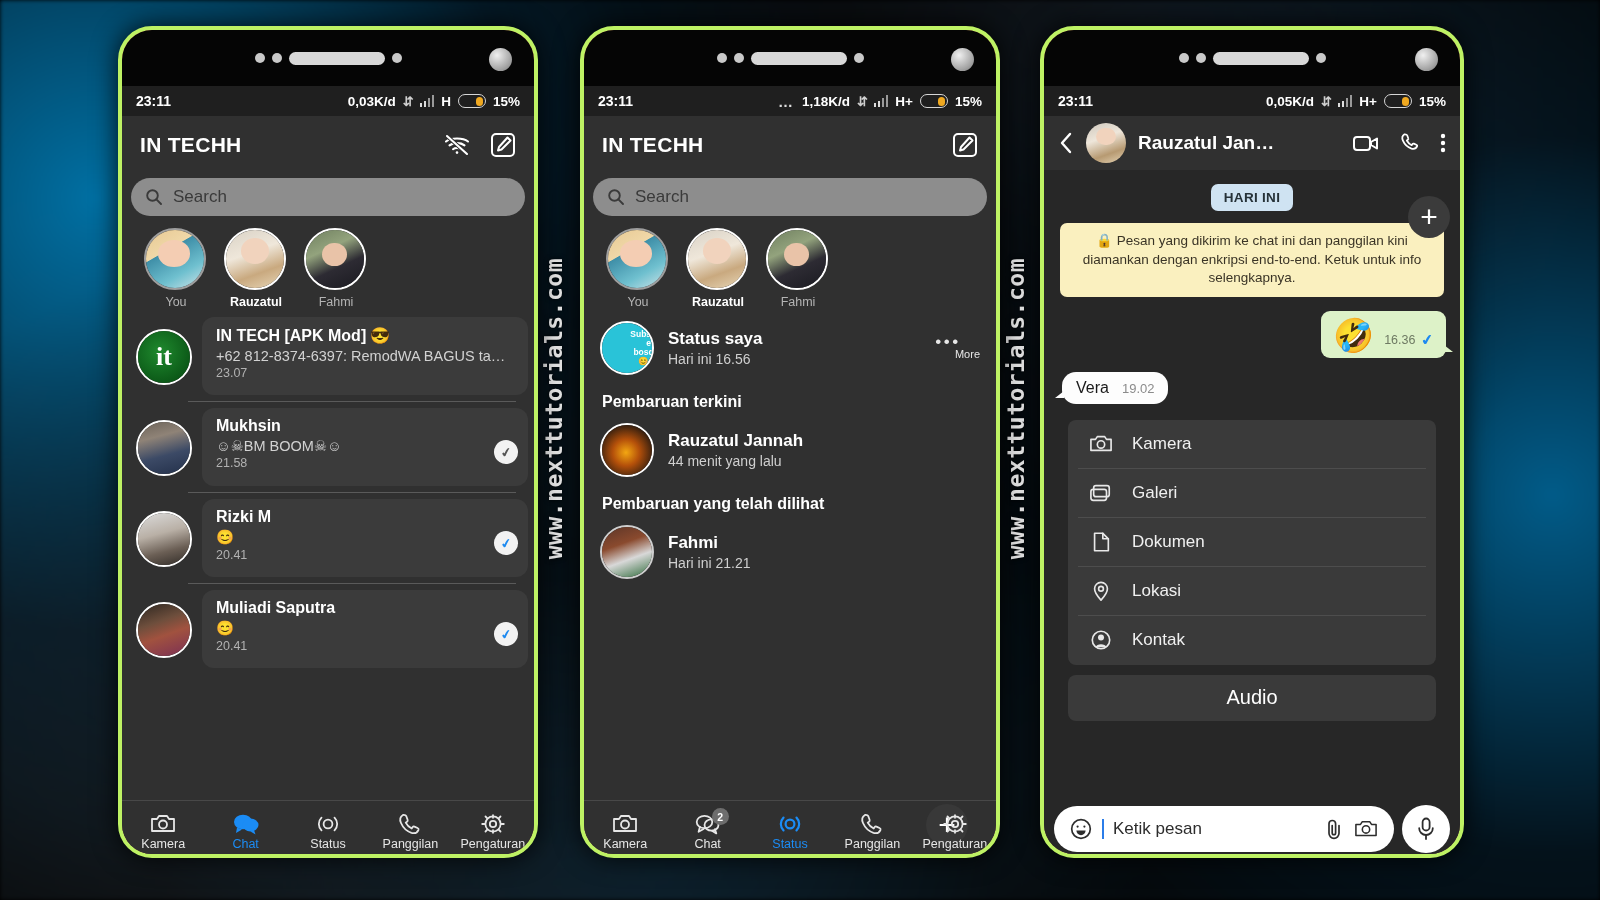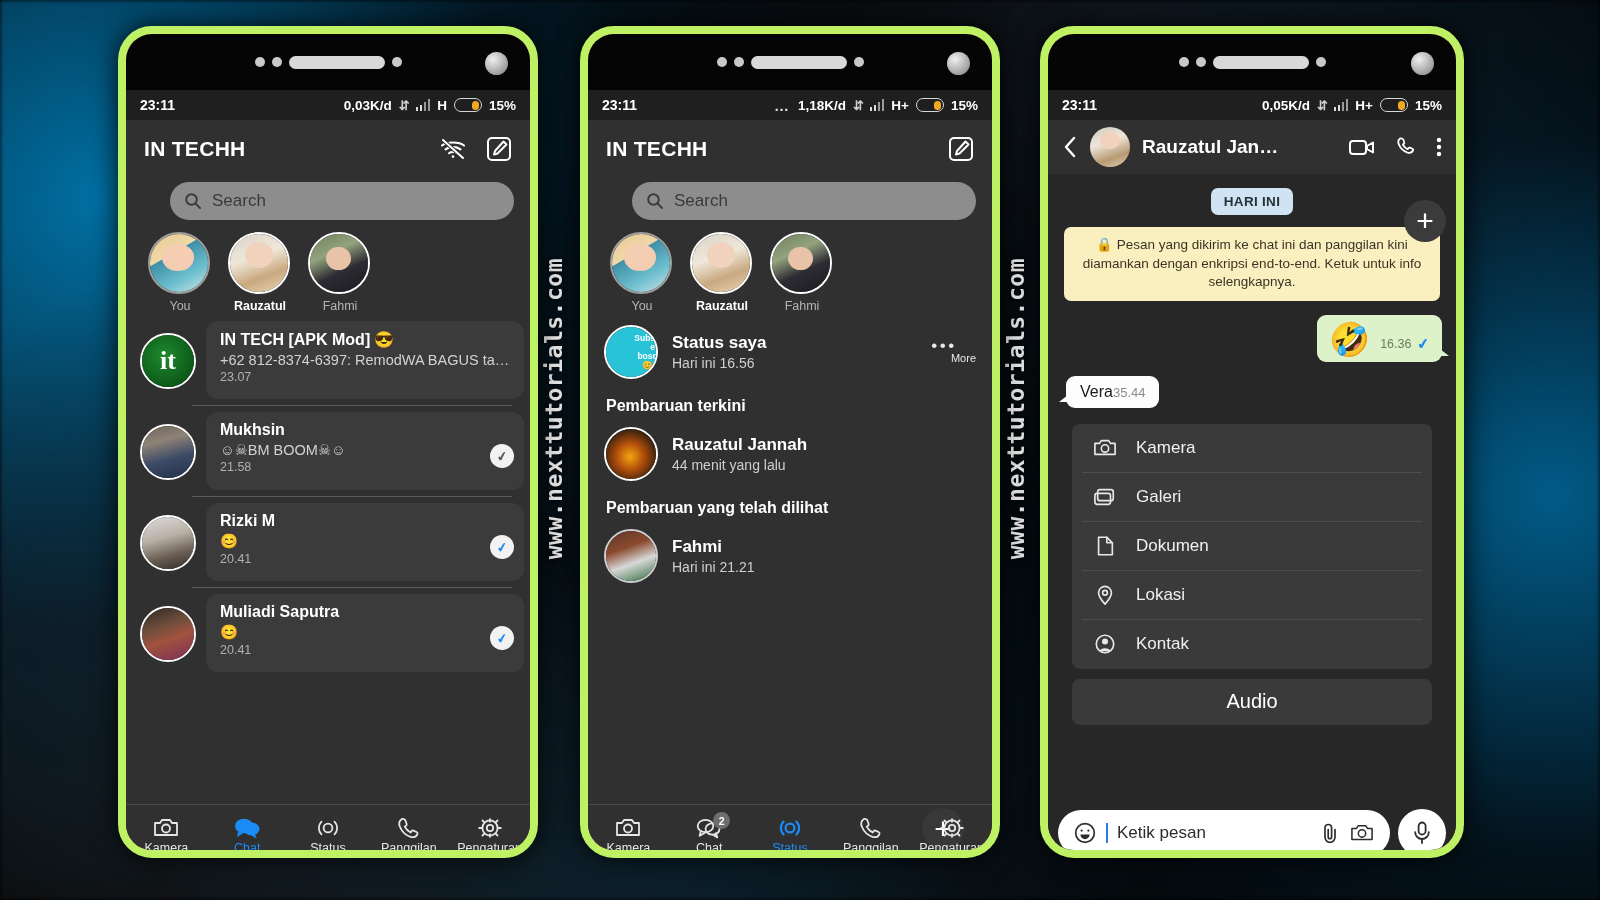--- a/index.html
+++ b/index.html
@@ -43,21 +43,21 @@
     text-shadow: 0 0 5px rgba(0,0,0,0.9);
     white-space: nowrap;
   }
   .wm1 { left: 541px; top: 258px; }
   .wm2 { left: 1003px; top: 258px; }
 
   
   .phone {
     position: absolute;
     width: 420px; height: 832px;
-    border: 8px solid #bef264;
+    border: 4px solid #bef264;
     border-radius: 34px;
     background: #fdba74;
     overflow: hidden;
     box-shadow: 0 0 26px rgba(0,0,0,0.85);
   }
   #phone1 { left: 118px; top: 26px; }
   #phone2 { left: 580px; top: 26px; }
   #phone3 { left: 1040px; top: 26px; width: 424px; }
 
   .phone-top {
@@ -107,21 +107,21 @@
   
   .app { height: calc(832px - 56px - 30px); background: #303030; display: flex; flex-direction: column; position: relative; }
 
   .appbar {
     height: 58px; display: flex; align-items: center;
     padding: 4px 18px; background: #303030;
   }
   .app-title { font-size: 21px; font-weight: bold; color: #fff; letter-spacing: 0.3px; }
   .appbar-actions { margin-left: auto; display: flex; align-items: center; gap: 20px; }
 
-  .search-wrap { padding: 4px 16px 10px; margin-left: 28px; }
+  .search-wrap { padding: 4px 9px 10px; }
   .searchbox {
     height: 38px; border-radius: 19px; background: #8d8d8d;
     display: flex; align-items: center; gap: 10px; padding: 0 14px;
   }
   .searchbox .ph { color: #3a3a3a; font-size: 17px; }
 
   
   .stories { display: flex; gap: 16px; padding: 2px 22px 4px; }
   .story { width: 64px; text-align: center; }
   .story .ring {
@@ -237,21 +237,21 @@
   .bub-out::after {
     content:""; position:absolute; right:-7px; bottom:6px;
     border-left: 9px solid #ddf2c8; border-top: 7px solid transparent; border-bottom: 0 solid transparent;
   }
   .bub-emoji { font-size: 33px; line-height: 1; }
   .bub-meta { display: flex; align-items: center; gap: 6px; padding-bottom: 3px; }
   .bub-time { font-size: 12.5px; color: #6e7a63; }
   .tick-blue { color: #1e8af0; font-size: 15px; transform: rotate(-10deg); }
   .bub-in {
     margin: 14px auto 0 6px; width: fit-content; background: #fdfdfd;
-    border-radius: 9px; padding: 7px 14px; display: flex; align-items: baseline; 
+    border-radius: 14px; padding: 7px 14px; display: flex; align-items: baseline; gap: 13px;
     position: relative;
   }
   .bub-in::before {
     content:""; position:absolute; left:-7px; bottom:6px;
     border-right: 9px solid #fdfdfd; border-top: 7px solid transparent;
   }
   .bub-name { font-size: 16px; color: #1a1a1a; }
   .bub-in .bub-time { font-size: 13px; color: #8b8b8b; }
   .plus-fab {
     position: absolute; right: 10px; top: 26px;
@@ -708,21 +708,21 @@
       <div class="bub-out">
         <span class="bub-emoji">🤣</span>
         <span class="bub-meta">
           <span class="bub-time">16.36</span>
           <span class="tick-blue">✔</span>
         </span>
       </div>
 
       <div class="bub-in">
         <span class="bub-name">Vera</span>
-        <span class="bub-time">35.44</span>
+        <span class="bub-time">19.02</span>
       </div>
 
       <div class="attach-card">
         <div class="attach-row">
           <span>
               <svg width="26" height="22" viewBox="0 0 28 24" class="ic" style="color:#e8e8e8">
                 <path d="M3 7h5l2-3h8l2 3h5v12H3z"></path>
                 <circle cx="14" cy="12.5" r="4"></circle>
               </svg>
             </span>

